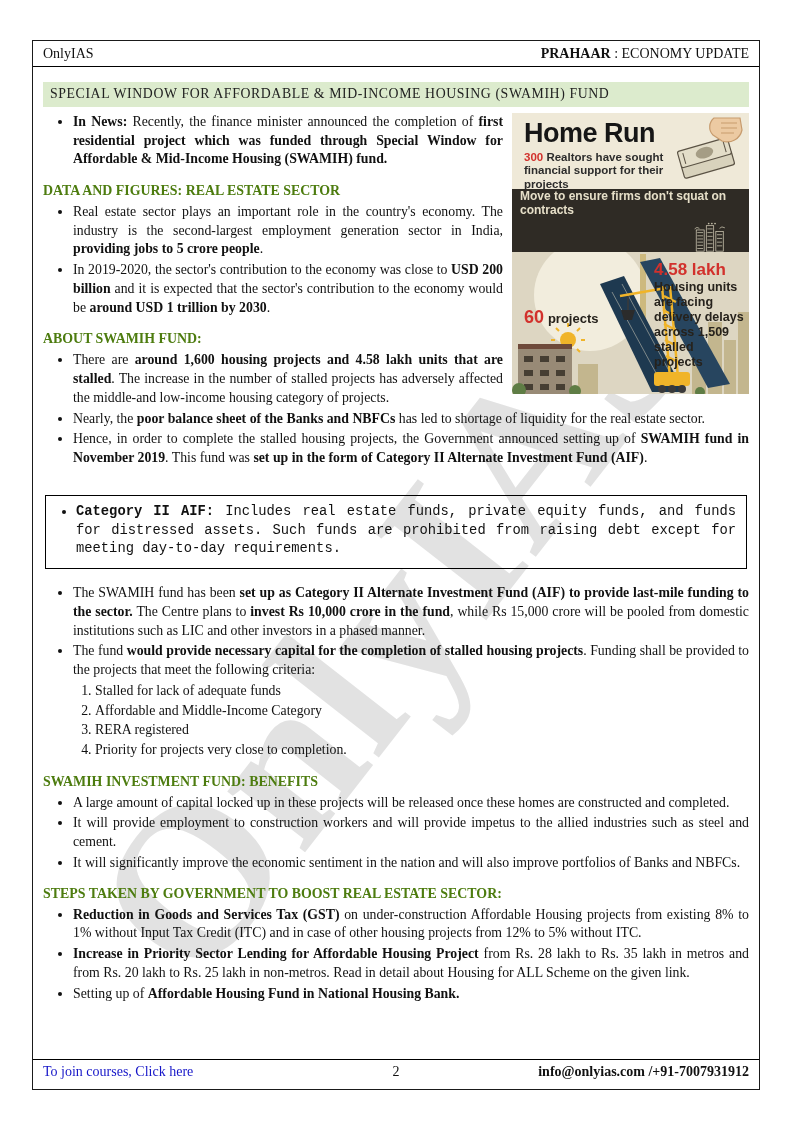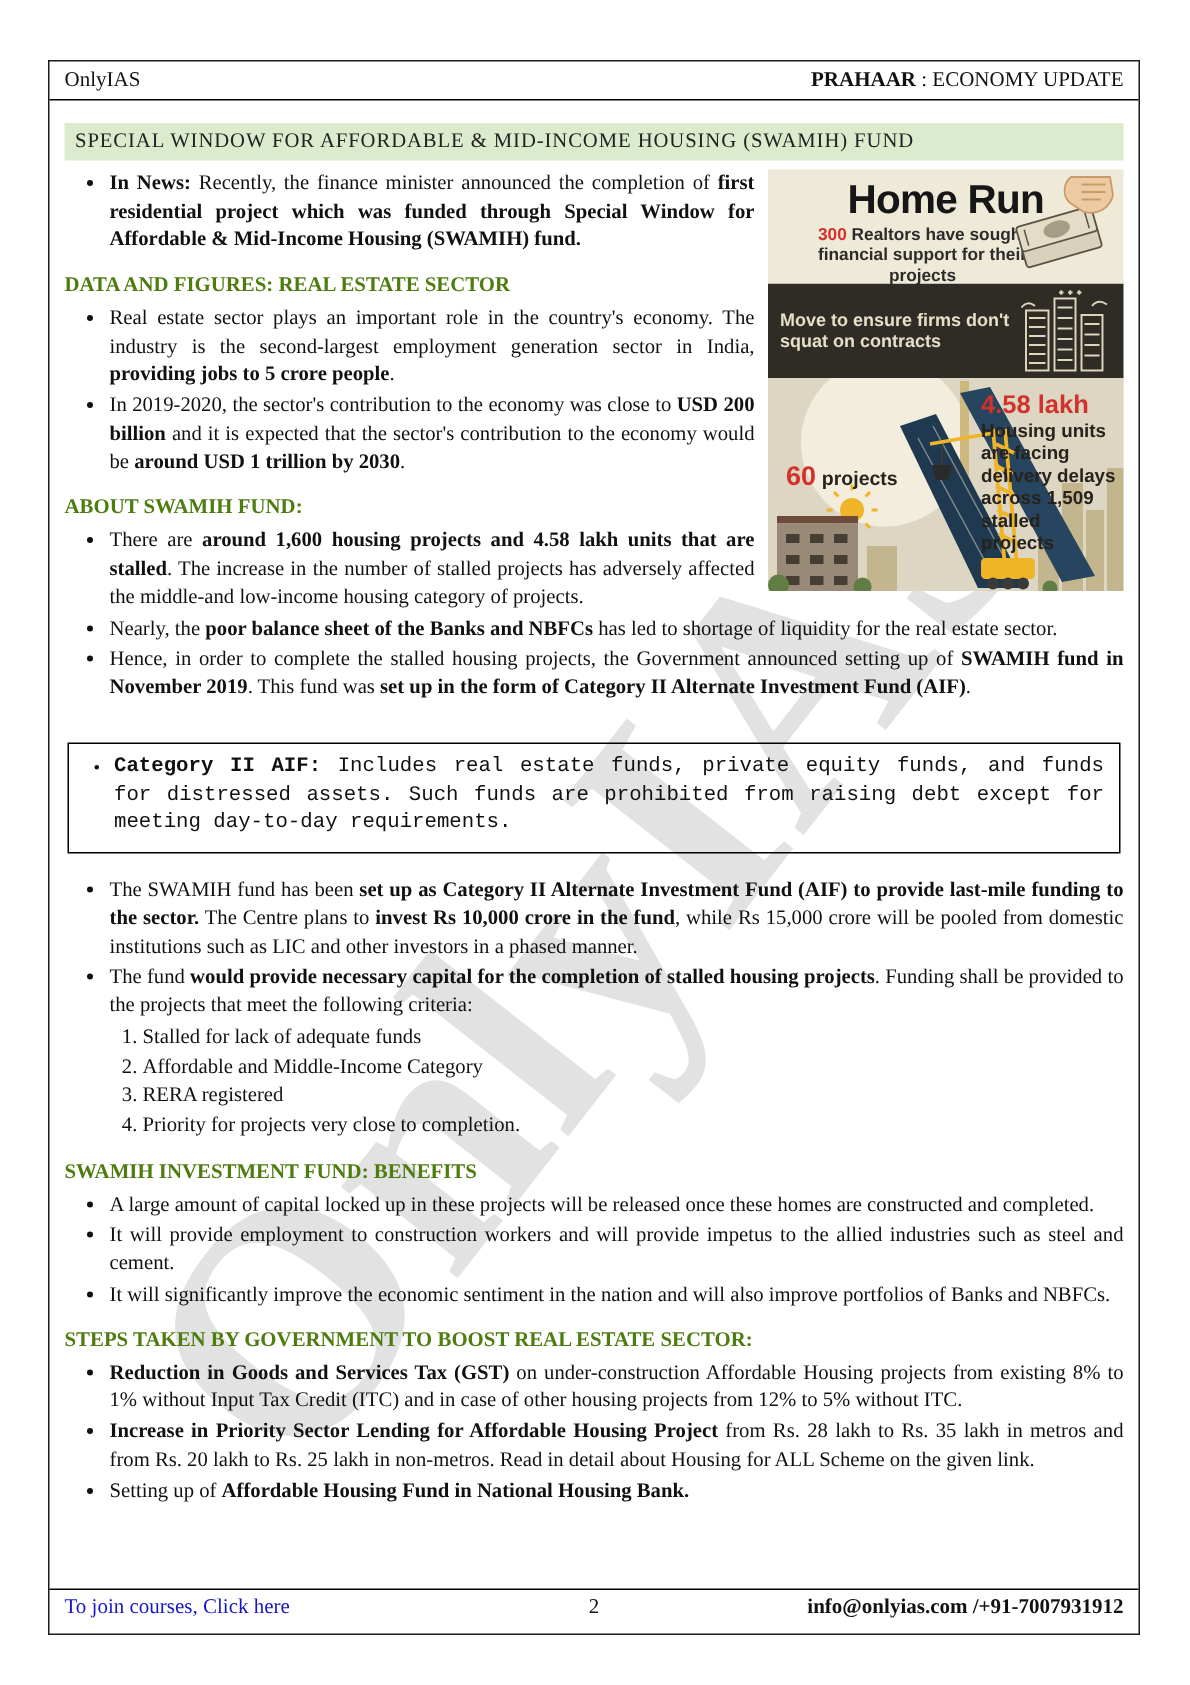--- a/index.html
+++ b/index.html
@@ -37,28 +37,28 @@
   .col-text { flex:1; margin-right:9px; }
   .wide-list { margin-top:2px; }
   .aif-box { border:1.6px solid #000; margin:27px 2px 15px; padding:7px 10px 7px 2px;font-family:Liberation Mono, monospace; }
   .aif-box ul.bullets { padding-left:28px; }
 
   
   .infographic {
     width:237px; margin:2px 0 0; flex:0 0 auto;
     font-family:"Liberation Sans","DejaVu Sans",sans-serif;
   }
-  .ig-top { position:relative; height:76px; background:#efe9d8; padding:7px 27px; box-sizing:border-box;text-align:center; }
+  .ig-top { position:relative; height:76px; background:#efe9d8; padding:7px 12px; box-sizing:border-box; }
   .ig-title { font-size:27px; font-weight:bold; color:#161616; line-height:1; letter-spacing:-0.5px; }
   .ig-sub { width:152px; margin-top:4px; font-size:11.5px; font-weight:bold; color:#2c2c2c; line-height:1.18; }
   .red { color:var(--accent_red,#d2312c); }
   .ig-hand { position:absolute; right:3px; top:3px; }
   .ig-band {
-    height:63px; background:#2f2b25; display:flex; align-items:center;
-    padding:0 8px; box-sizing:border-box; gap:5px;
+    height:63px; background:#2f2b25; display:flex; align-items:flex-end;
+    padding:0 8px; box-sizing:border-box; gap:5px;flex-direction:column;
   }
   .ig-band-text { flex:1; font-size:12px; font-weight:bold; color:#e6dfc8; line-height:1.18; }
   .ig-bottom { position:relative; height:142px; background:#ddd6c2; }
   .ig-scene { position:absolute; left:0; top:0; }
   .ig-circle-text { position:absolute; left:12px; top:8px; width:132px; text-align:left; line-height:1.2;margin-top:47px; }
   .ig-num { font-size:18px; font-weight:bold; color:var(--accent_red,#d2312c); }
   .ig-word { font-size:13px; font-weight:bold; color:#26221c; }
   .ig-plain { font-size:12.5px; color:#26221c; }
   .ig-right-text { position:absolute; left:142px; top:8px; width:90px; line-height:1.2; }
   .ig-num2 { font-size:17px; font-weight:bold; color:var(--accent_red,#d2312c); }

